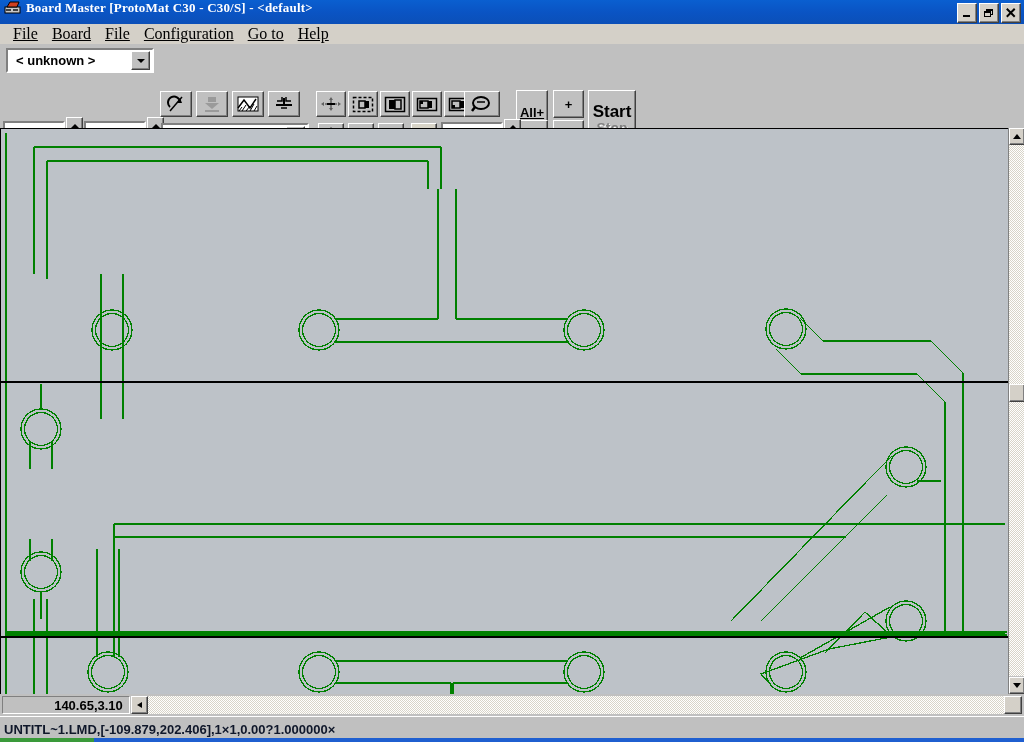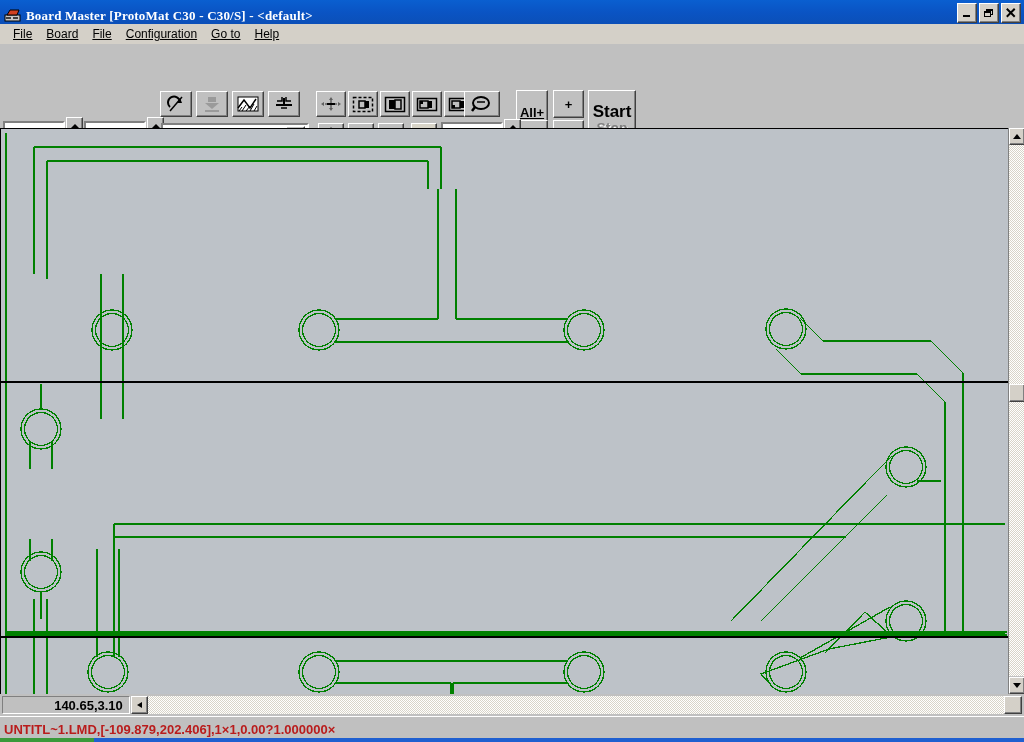--- a/index.html
+++ b/index.html
@@ -21,21 +21,21 @@
     overflow: hidden;
   }
 
   
   .titlebar {
     position: absolute;
     left: 0; top: 0;
     width: 1024px; height: 24px;
     background: linear-gradient(to bottom, #0a5fd0 0%, #0a54c4 50%, #0b4fb8 100%);
     display: flex;
-    align-items: flex-end;
+    align-items: flex-start;
   }
   .titlebar-icon {
     width: 18px; height: 16px;
     margin-left: 4px; margin-right: 4px;
     position: relative;
     flex: 0 0 auto;
   }
   .title-text {
     color: #ffffff;
     font-size: 13px;
@@ -74,23 +74,23 @@
     position: absolute;
     left: 0; top: 24px;
     width: 1024px; height: 20px;
     background: #d4d0c8;
     display: flex;
     align-items: center;
     padding-left: 6px;
     box-sizing: border-box;
   }
   .menu-item {
-    font-size: 12px;
+    font-size: 16px;
     color: #000;
-    font-family: Liberation Sans, sans-serif;
+    font-family: Liberation Serif, serif;
     padding: 1px 7px;
     cursor: default;
     white-space: nowrap;
   }
   .menu-item u { text-decoration: underline; }
 
   
   .toolbar {
     position: absolute;
     left: 0; top: 44px;
@@ -363,21 +363,21 @@
     width: 1024px; height: 26px;
     background: #c0c0c0;
     border-top: 1px solid #ffffff;
     box-sizing: border-box;
     display: flex;
     align-items: center;
   }
   .status-text {
     font-size: 13px;
     font-weight: bold;
-    color: #b91c1c;
+    color: #0f172a;
     padding-left: 4px;
     white-space: nowrap;
     font-family: "Liberation Sans", sans-serif;
   }
   .taskbar {
     position: absolute;
     left: 0; top: 738px;
     width: 1024px; height: 4px;
     background: #1f5fd0;
   }
@@ -429,20 +429,26 @@
     <div class="menu-item"><u>File</u></div>
     <div class="menu-item"><u>Board</u></div>
     <div class="menu-item"><u>File</u></div>
     <div class="menu-item"><u>Configuration</u></div>
     <div class="menu-item"><u>Go to</u></div>
     <div class="menu-item"><u>Help</u></div>
   </div>
 
   <div class="toolbar">
 
+    <div class="combo" style="left:6px; top:4px; width:148px; height:25px;">
+      <span class="cval">&lt; unknown &gt;</span>
+      <span class="combo-arrow">
+          <i class="tri-down"></i>
+        </span>
+    </div>
 
     <div class="tbutton" style="left:160px; top:47px; width:32px; height:26px;">
       <span>
         <svg width="20" height="18" viewBox="0 0 20 18">
           <path d="M4 12 A6 6 0 1 1 14 7" fill="none" stroke="#000" stroke-width="2"></path>
           <path d="M14 3 L16 8 L11 8 Z" fill="#000"></path>
           <path d="M16 2 L4 16" stroke="#000" stroke-width="1.5"></path>
         </svg>
       </span>
     </div>

